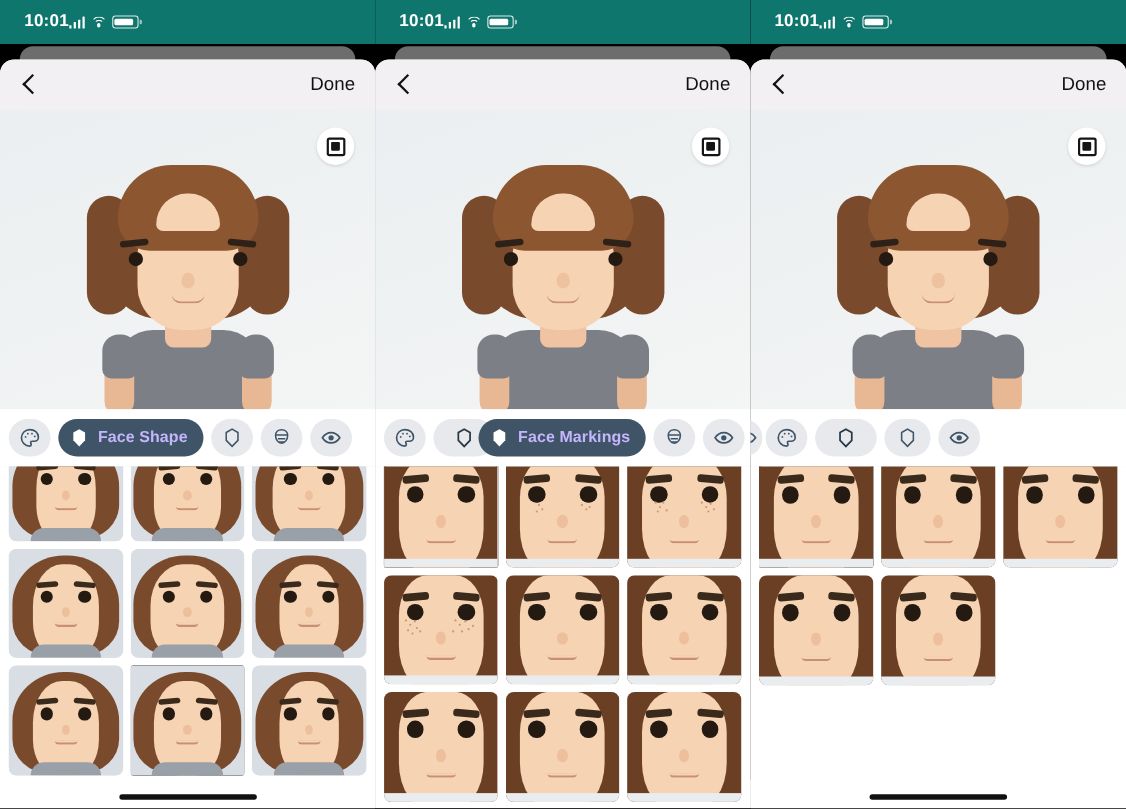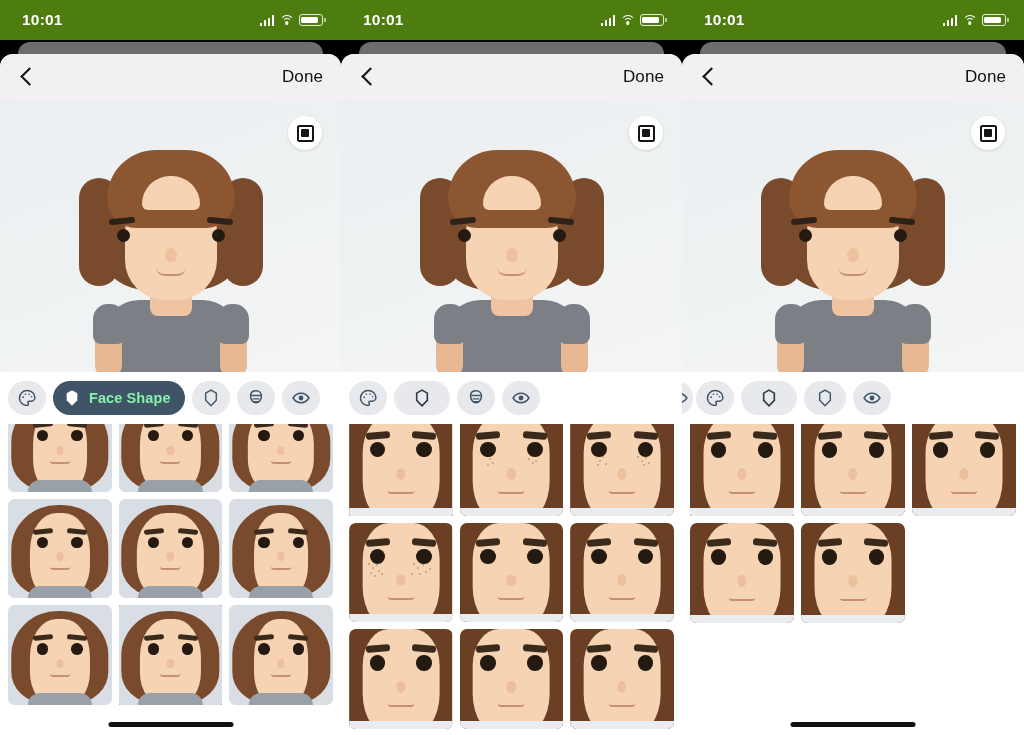--- a/index.html
+++ b/index.html
@@ -16,22 +16,22 @@
     background: #000;
     overflow: hidden;
     flex: 0 0 auto;
   }
   .phone.p3 { width: 342px; }
 
   
   .statusbar {
     position: relative;
     height: 40px;
-    background: #4d7c0f;
-    display: flex; align-items: center; justify-content: space-between;
+    background: #0f766e;
+    display: flex; align-items: center; 
     padding: 0 18px 0 22px;
   }
   .clock { color:#fff; font-size: 15.5px; font-weight: 700; letter-spacing: .2px; }
   .status-icons { display:flex; align-items:center; gap: 5px; }
   .signal { display:flex; align-items:flex-end; gap:1.5px; height:11px; }
   .signal i { display:block; width:2.5px; background:#fff; border-radius:.5px; }
   .signal i:nth-child(1){height:3px;} .signal i:nth-child(2){height:5.5px;}
   .signal i:nth-child(3){height:8px;} .signal i:nth-child(4){height:11px;}
   .wifi { position:relative; width:15px; height:11px; }
   .wifi span { position:absolute; left:50%; transform:translateX(-50%); border:1.6px solid #fff; border-bottom-color:transparent; border-left-color:transparent; border-right-color:transparent; border-radius:50%; }
@@ -128,21 +128,21 @@
   .tab {
     flex:0 0 auto;
     height:34px; border-radius:17px;
     background:#e7e9ed;
     display:flex; align-items:center; justify-content:center;
     gap:7px; padding:0 9px;
     cursor:pointer;
   }
   .tab.wide { padding:0 14px 0 9px; }
   .tab.active { background:#3f5567; }
-  .tab-label { font-size:14.5px; font-weight:700; color:#86efac; letter-spacing:.1px; white-space:nowrap; }
+  .tab-label { font-size:14.5px; font-weight:700; color:#c4b5fd; letter-spacing:.1px; white-space:nowrap; }
   .tabicon { width:20px; height:20px; flex:0 0 auto; }
   .tabicon svg { display:block; width:20px; height:20px; }
 
   
   .grid-wrap { flex:1 1 auto; background:#fff; overflow:hidden; position:relative; }
   .grid { display:grid; grid-template-columns:repeat(3,1fr); gap:7px; padding:0 8px; }
   .grid.offset-top { margin-top:-32px; }
   .grid.offset-top2 { margin-top:-8px; }
   .cell {
     position:relative;
@@ -500,20 +500,28 @@
             </svg>
           </span>
         </div>
         <div class="tab" style="padding:0 18px;">
           <span class="tabicon">
             <svg viewBox="0 0 24 24">
                 <path d="M12 2.6l6.4 3.6v8.6L12 21.4 5.6 14.8V6.2z" fill="none" stroke="#273847" stroke-width="1.9"></path>
               </svg>
           </span>
         </div>
+        <div class="tab wide active" style="margin-left:-22px;">
+          <span class="tabicon">
+            <svg viewBox="0 0 24 24">
+                <path d="M12 2.6l6.4 3.6v8.6L12 21.4 5.6 14.8V6.2z" fill="#fff"></path>
+              </svg>
+          </span>
+          <span class="tab-label">Face Markings</span>
+        </div>
         <div class="tab">
           <span class="tabicon">
             <svg viewBox="0 0 24 24" fill="none" stroke="#3f5567" stroke-width="1.7">
               <path d="M12 3.2c-4 0-6.6 2.6-6.6 6.3 0 4.5 3 8.3 6.6 8.3s6.6-3.8 6.6-8.3c0-3.7-2.6-6.3-6.6-6.3z"></path>
               <path d="M6 9h12M8 13h8M9 16.5h6"></path>
             </svg>
           </span>
         </div>
         <div class="tab" style="margin-right:-18px;">
           <span class="tabicon">

